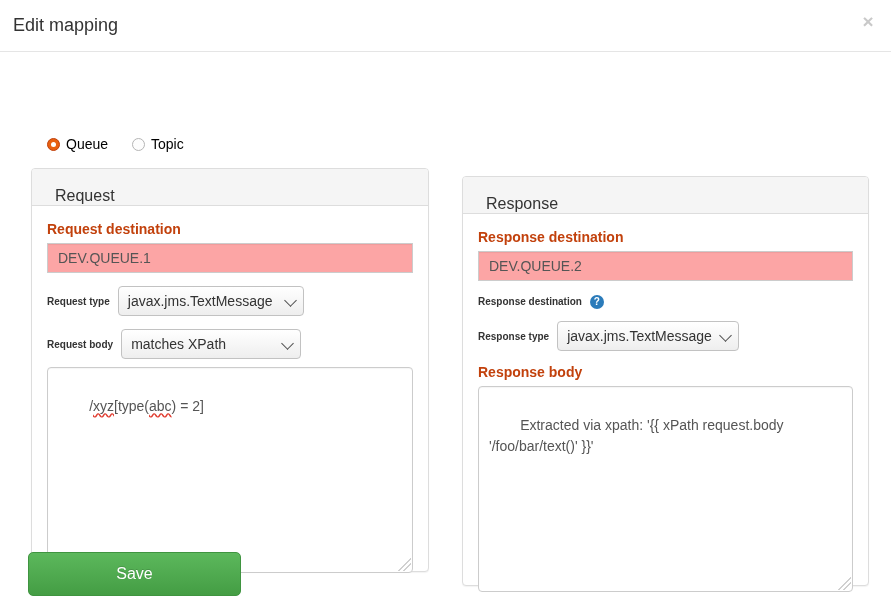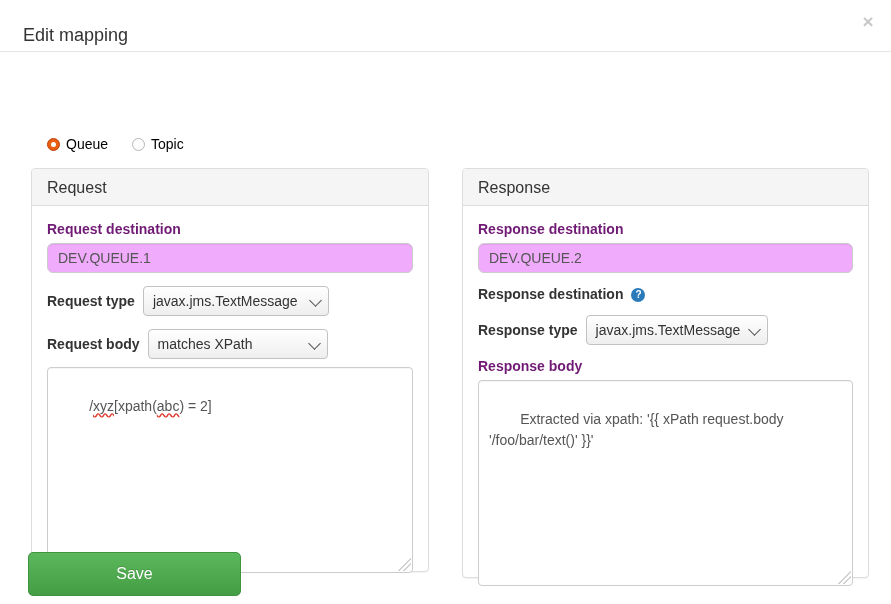--- a/index.html
+++ b/index.html
@@ -25,21 +25,21 @@
     box-sizing: border-box;
   }
   .modal-title {
     position: absolute;
     left: 13px;
     top: 13px;
     font-size: 18px;
     font-weight: normal;
     color: #333333;
     line-height: 1.42;
-    margin: 10px;
+    margin: 0;
   }
   .close-btn {
     position: absolute;
     right: 13px;
     top: 12px;
     width: 20px;
     height: 20px;
     line-height: 20px;
     text-align: center;
     font-size: 19px;
@@ -115,70 +115,70 @@
     box-shadow: 0 1px 1px rgba(0,0,0,.05);
   }
   #panel-request {
     left: 31px;
     top: 116px;
     width: 398px;
     height: 404px;
   }
   #panel-response {
     left: 462px;
-    top: 116px;
+    top: 124px;
     width: 407px;
     height: 410px;
   }
   .panel-heading {
     background: #f5f5f5;
     border-bottom: 1px solid #dddddd;
     border-radius: 3px 3px 0 0;
     padding: 10px 15px;
     box-sizing: border-box;
     height: 37px;
   }
   .panel-title {
-    margin: 0;
+    margin: 8px;
     font-size: 16px;
     font-weight: normal;
     color: #333333;
     line-height: 1.1;
   }
   .panel-body {
     padding: 15px;
     box-sizing: border-box;
   }
 
   
   .field-label {
     display: block;
     font-weight: bold;
     font-size: 14px;
-    color: #701a75;
+    color: #c2410c;
     margin: 0 0 6px 0;
   }
   .inline-label {
     font-weight: bold;
-    font-size: 14px;
+    font-size: 10px;
     color: #333333;
     white-space: nowrap;
   }
   .text-input {
     display: block;
     width: 100%;
     height: 30px;
     box-sizing: border-box;
     padding: 5px 10px;
     font-size: 14px;
     font-family: "Liberation Sans", sans-serif;
     color: #555555;
-    background-color: #f0abfc;
+    background-color: #fca5a5;
     border: 1px solid #cccccc;
-    border-radius: 6px;
+    border-radius: 0;
     box-shadow: inset 0 1px 1px rgba(0,0,0,.06);
     outline: none;
   }
   .inline-row {
     display: flex;
     align-items: center;
     gap: 8px;
     margin-top: 13px;
   }
   .select-box {
@@ -347,21 +347,21 @@
 
       <div class="inline-row">
         <span class="inline-label">Request body</span>
         <div class="select-box body-match">
           <span>matches XPath</span>
           <span class="chev"></span>
         </div>
       </div>
 
       <div class="textarea-box" id="request-body-textarea">
-        <span>/</span><span class="spell">xyz</span><span>[xpath(</span><span class="spell">abc</span><span>) = 2]</span>
+        <span>/</span><span class="spell">xyz</span><span>[type(</span><span class="spell">abc</span><span>) = 2]</span>
         <span class="resize-grip"></span>
       </div>
 
     </div>
   </div>
 
   <div class="panel" id="panel-response">
     <div class="panel-heading">
       <h3 class="panel-title">Response</h3>
     </div>

